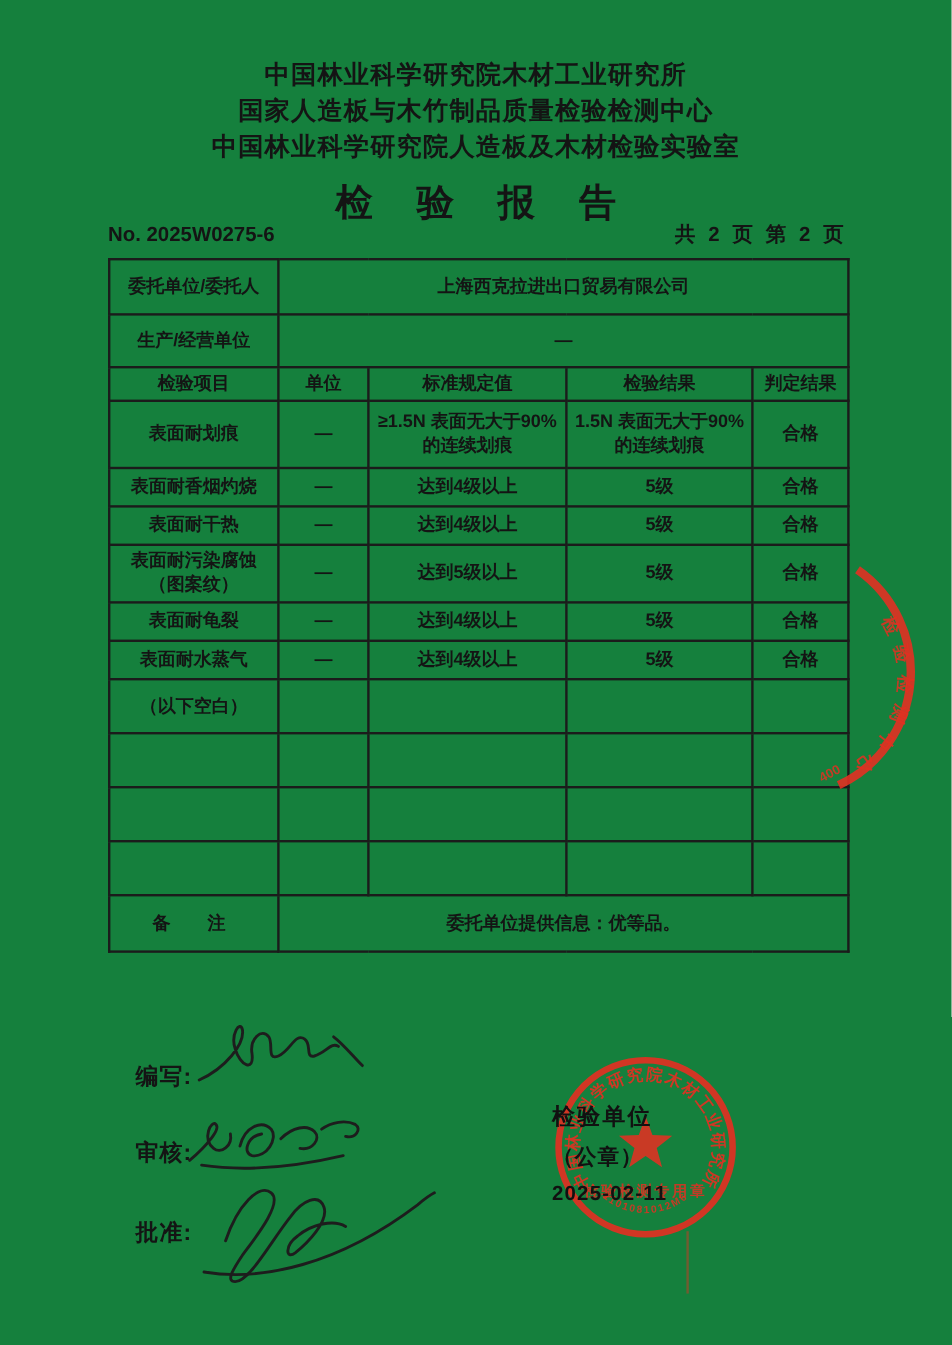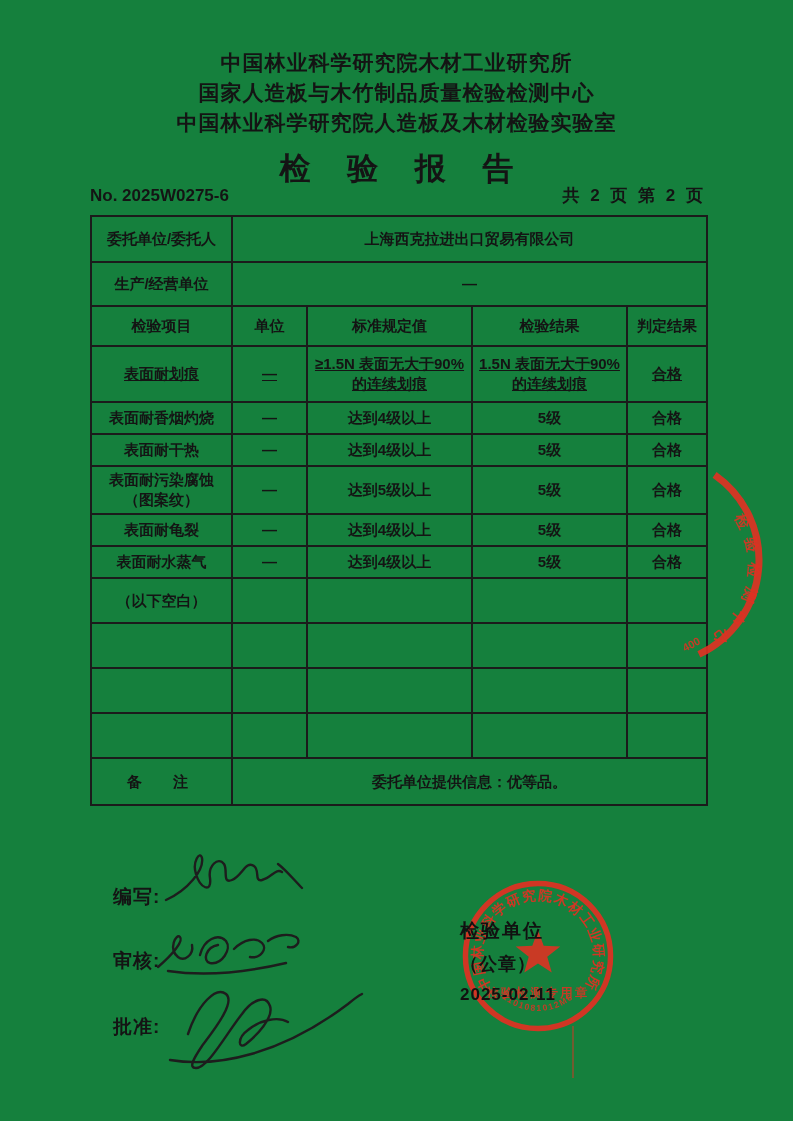--- a/index.html
+++ b/index.html
@@ -53,22 +53,22 @@
     border: 2px solid #1b1b1b;
     text-align: center;
     vertical-align: middle;
     font-size: 15px;
     font-weight: bold;
     padding: 3px 5px;
     line-height: 20px;
   }
   tr.h-info1 { height: 46px; }
   tr.h-info2 { height: 44px; }
-  tr.h-head  { height: 40px; margin-top: 47px; }
-  tr.h-row1  { height: 56px; text-decoration: underline; }
+  tr.h-head  { height: 28px; margin-top: 47px; }
+  tr.h-row1  { height: 56px; }
   tr.h-row   { height: 32px; }
   tr.h-blank { height: 45px; }
   tr.h-note  { height: 47px; }
   .remark-label { letter-spacing: 8px; }
   
   .sig-label {
     position: absolute;
     font-size: 19px;
     letter-spacing: 1px;
   }

